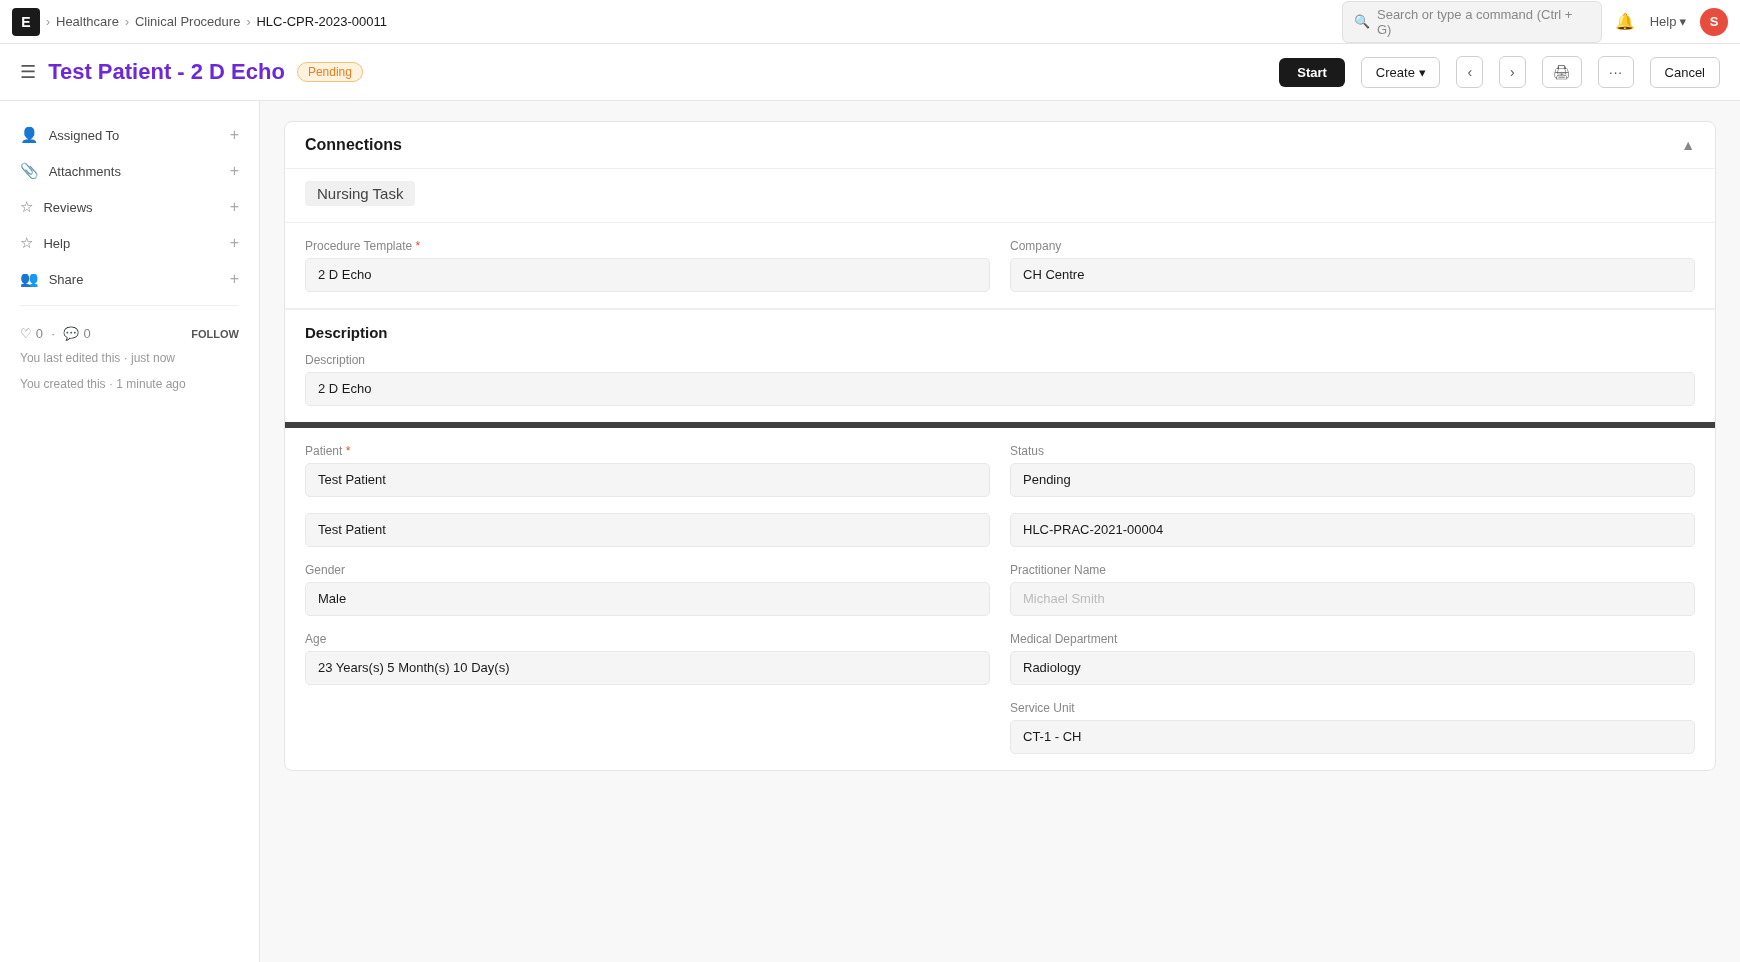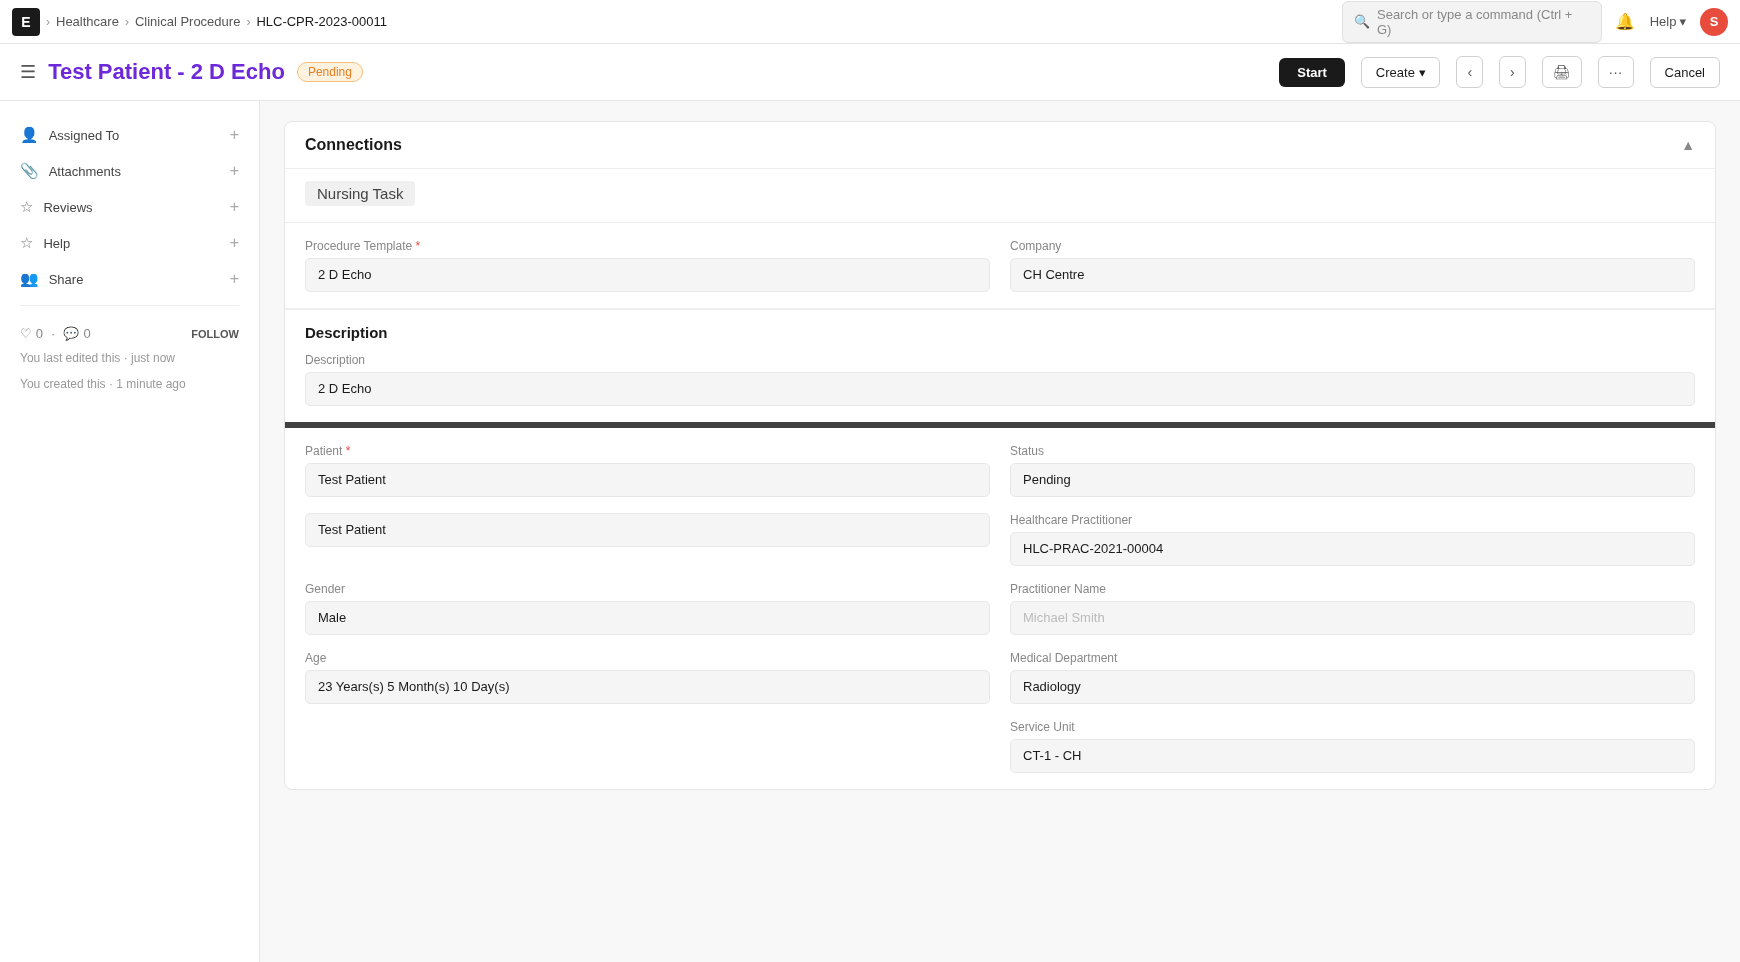--- a/index.html
+++ b/index.html
@@ -281,21 +281,20 @@
             <div class="field-value">Test Patient</div>
           </div>
           <div>
             <div class="field-label">Status</div>
             <div class="field-value">Pending</div>
           </div>
           <div>
             <div class="field-value">Test Patient</div>
           </div>
           <div>
-            <div class="field-label">Healthcare Practitioner</div>
             <div class="field-value">HLC-PRAC-2021-00004</div>
           </div>
           <div>
             <div class="field-label">Gender</div>
             <div class="field-value">Male</div>
           </div>
           <div>
             <div class="field-label">Practitioner Name</div>
             <div class="field-value placeholder-text">Michael Smith</div>
           </div>

